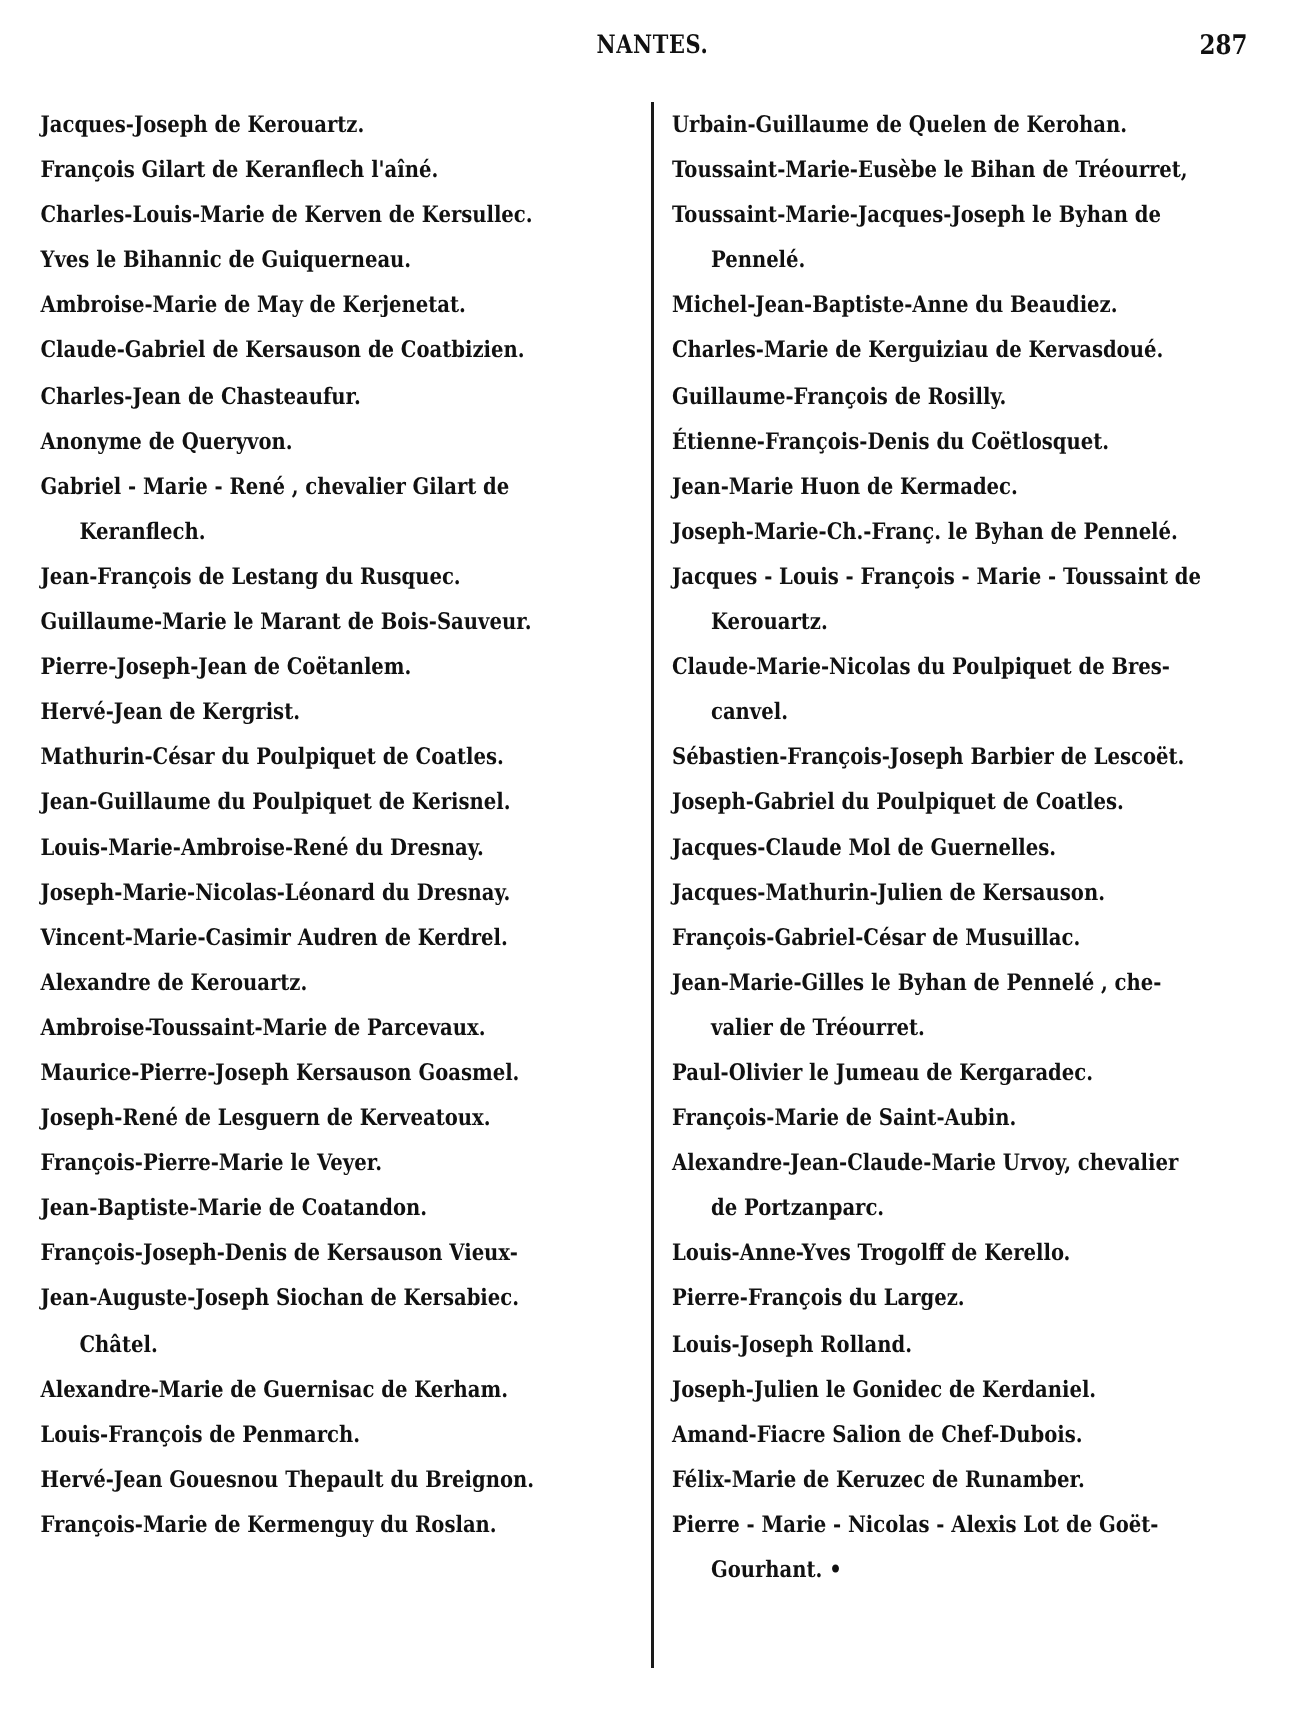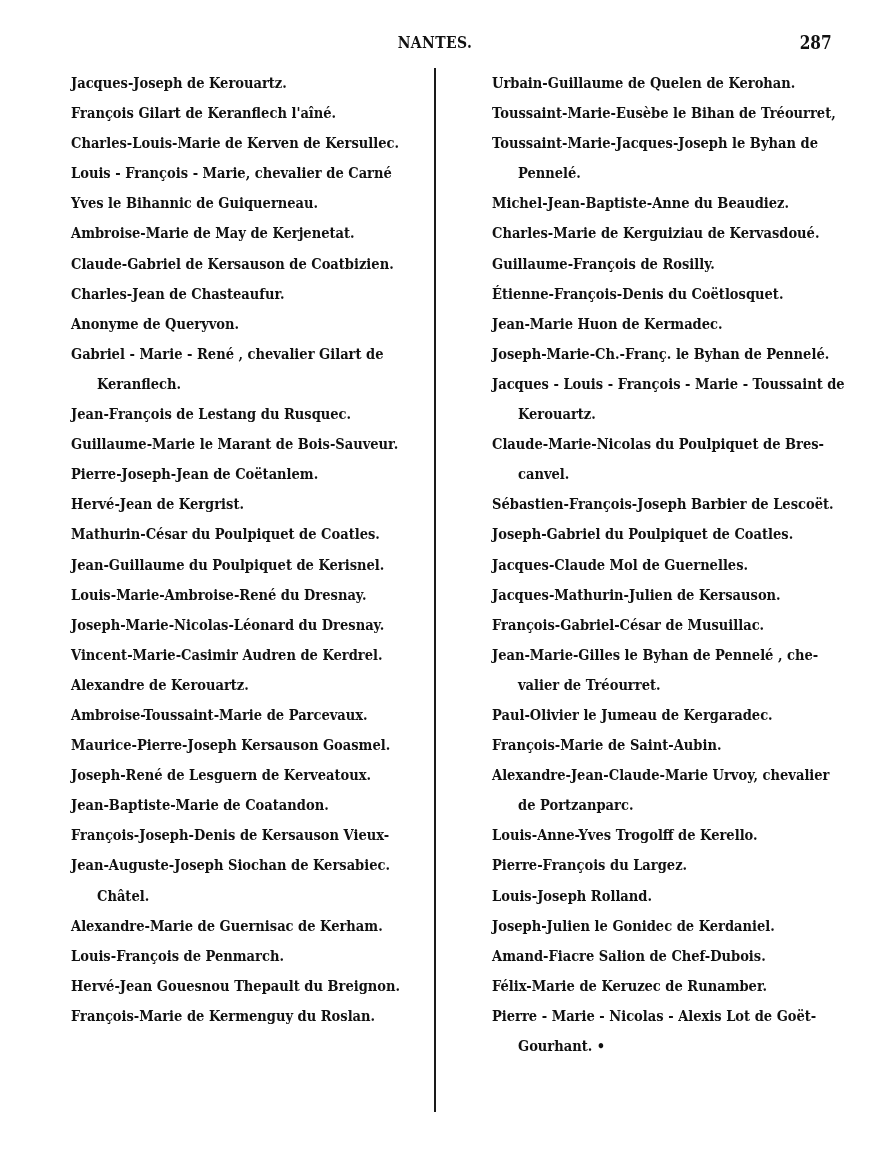--- a/index.html
+++ b/index.html
@@ -10,21 +10,21 @@
     body {
       width: 870px;
       height: 1152px;
       position: relative;
       overflow: hidden;
       font-family: "DejaVu Serif", "Liberation Serif", serif;
       color: #111111;
     }
     .page-header {
       position: absolute;
-      top: 32px;
+      top: 20px;
       left: 0;
       width: 870px;
       height: 24px;
     }
     .running-title {
       position: absolute;
       left: 0;
       width: 870px;
       text-align: center;
       font-family: "DejaVu Serif", serif;
@@ -40,21 +40,20 @@
       top: 0;
       font-family: "DejaVu Serif", serif;
       font-weight: bold;
       font-size: 18px;
       transform: scaleX(0.85);
       transform-origin: right top;
     }
     .column {
       position: absolute;
       top: 68px;
-      margin-left: 44px;
     }
     .col-left { left: 27px; width: 395px; }
     .col-right { left: 448px; width: 400px; }
     .divider {
       position: absolute;
       left: 434px;
       top: 68px;
       width: 2px;
       height: 1044px;
       background: #1a1a1a;
@@ -83,41 +82,41 @@
 
 <div class="page-header">
   <div class="running-title">NANTES.</div>
   <div class="page-number">287</div>
 </div>
 
 <div class="column col-left" id="col-left">
     <div class="line"><span>Jacques-Joseph de Kerouartz.</span></div>
     <div class="line"><span>François Gilart de Keranflech l'aîné.</span></div>
     <div class="line"><span>Charles-Louis-Marie de Kerven de Kersullec.</span></div>
-    <div class="line"><span>Louis - François - Marie,  chevalier de Carné</span></div>
     <div class="line"><span>Yves le Bihannic de Guiquerneau.</span></div>
     <div class="line"><span>Ambroise-Marie de May de Kerjenetat.</span></div>
     <div class="line"><span>Claude-Gabriel de Kersauson de Coatbizien.</span></div>
     <div class="line"><span>Charles-Jean de Chasteaufur.</span></div>
     <div class="line"><span>Anonyme de Queryvon.</span></div>
     <div class="line"><span>Gabriel - Marie - René ,  chevalier  Gilart  de</span></div>
     <div class="line cont"><span>Keranflech.</span></div>
     <div class="line"><span>Jean-François de Lestang du Rusquec.</span></div>
     <div class="line"><span>Guillaume-Marie le Marant de Bois-Sauveur.</span></div>
     <div class="line"><span>Pierre-Joseph-Jean de Coëtanlem.</span></div>
     <div class="line"><span>Hervé-Jean de Kergrist.</span></div>
     <div class="line"><span>Mathurin-César du Poulpiquet de Coatles.</span></div>
     <div class="line"><span>Jean-Guillaume du Poulpiquet de Kerisnel.</span></div>
     <div class="line"><span>Louis-Marie-Ambroise-René du Dresnay.</span></div>
     <div class="line"><span>Joseph-Marie-Nicolas-Léonard du Dresnay.</span></div>
     <div class="line"><span>Vincent-Marie-Casimir Audren de Kerdrel.</span></div>
     <div class="line"><span>Alexandre de Kerouartz.</span></div>
     <div class="line"><span>Ambroise-Toussaint-Marie de Parcevaux.</span></div>
     <div class="line"><span>Maurice-Pierre-Joseph Kersauson Goasmel.</span></div>
     <div class="line"><span>Joseph-René de Lesguern de Kerveatoux.</span></div>
+    <div class="line"><span>François-Pierre-Marie le Veyer.</span></div>
     <div class="line"><span>Jean-Baptiste-Marie de Coatandon.</span></div>
     <div class="line"><span>François-Joseph-Denis de Kersauson Vieux-</span></div>
     <div class="line"><span>Jean-Auguste-Joseph Siochan de Kersabiec.</span></div>
     <div class="line cont"><span>Châtel.</span></div>
     <div class="line"><span>Alexandre-Marie de Guernisac de Kerham.</span></div>
     <div class="line"><span>Louis-François de Penmarch.</span></div>
     <div class="line"><span>Hervé-Jean Gouesnou Thepault du Breignon.</span></div>
     <div class="line"><span>François-Marie de Kermenguy du Roslan.</span></div>
   </div>
 <div class="divider"></div>

